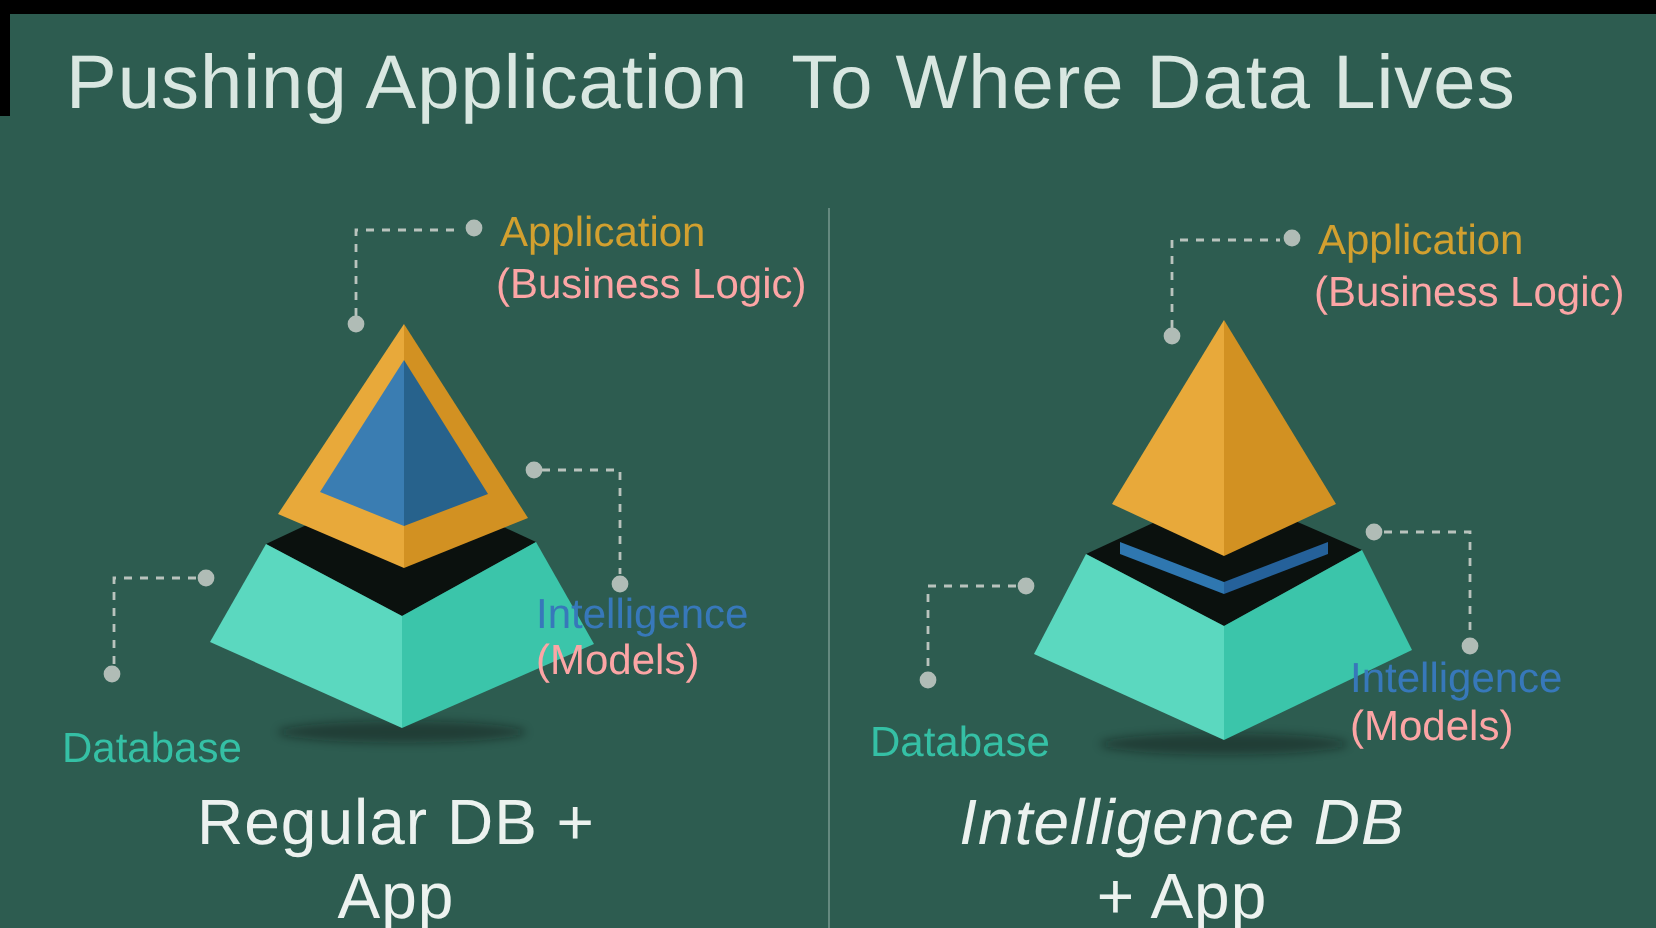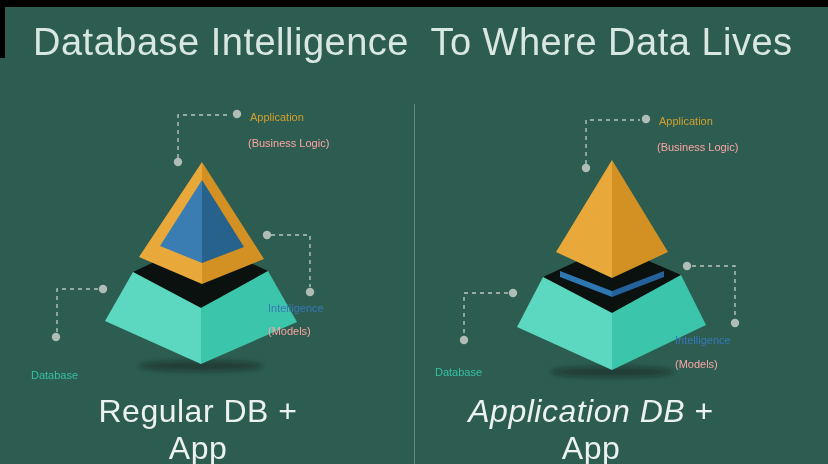--- a/index.html
+++ b/index.html
@@ -10,39 +10,39 @@
   }
   .bar-top{position:absolute;left:0;top:0;width:828px;height:7px;background:#000;}
   .bar-left{position:absolute;left:0;top:0;width:5px;height:58px;background:#000;}
   .title{
     position:absolute;left:33px;top:21px;width:780px;
     font-size:38px;font-weight:200;letter-spacing:.5px;
     color:#D9E7E1;white-space:pre;
   }
   .divider{position:absolute;left:414px;top:104px;width:1px;height:360px;background:rgba(230,242,238,.3);}
   svg.scene{position:absolute;left:0;top:0;}
-  .lbl{position:absolute;font-size:11px;line-height:20px;}
+  .lbl{position:absolute;font-size:21px;line-height:20px;}
   .lbl-orange{color:#D2A02F;}
   .lbl-blue{color:#3778BA;}
   .lbl-teal{color:#35C0A5;margin-top:13px;}
   .lbl-gray{color:#fca5a5;}
   .ra{text-align:left;}
   .caption{
     position:absolute;font-size:32px;color:#ECF2EF;text-align:center;
     letter-spacing:.5px;
   }
   .it{font-style:italic;}
 </style>
 </head>
 <body>
 
 <div class="bar-top"></div>
 <div class="bar-left"></div>
 
-<div class="title">Database Intelligence  To Where Data Lives</div>
+<div class="title">Pushing Application  To Where Data Lives</div>
 <div class="divider"></div>
 
 <svg class="scene" width="828" height="464" viewBox="0 0 828 464">
   <defs>
     <filter id="soft" x="-50%" y="-200%" width="200%" height="500%">
       <feGaussianBlur stdDeviation="2.5"></feGaussianBlur>
     </filter>
   </defs>
 
   <g>
@@ -108,14 +108,14 @@
 <div class="lbl lbl-gray ra" style="left:268px;top:321px;width:112px;">(Models)</div>
 <div class="lbl lbl-teal" style="left:31px;top:352px;">Database</div>
 <div class="caption" style="left:98px;top:393px;width:200px;">Regular DB + App</div>
 
 <div class="lbl lbl-orange" style="left:659px;top:111px;">Application</div>
 <div class="lbl lbl-gray" style="left:657px;top:137px;">(Business Logic)</div>
 <div class="lbl lbl-blue ra" style="left:675px;top:330px;width:112px;">Intelligence</div>
 <div class="lbl lbl-gray ra" style="left:675px;top:354px;width:112px;">(Models)</div>
 <div class="lbl lbl-teal" style="left:435px;top:349px;">Database</div>
 <div class="caption" style="left:466px;top:393px;width:250px;">
-  <span class="it">Application DB</span><span> + App</span>
+  <span class="it">Intelligence DB</span><span> + App</span>
 </div>
 
 </body></html>

